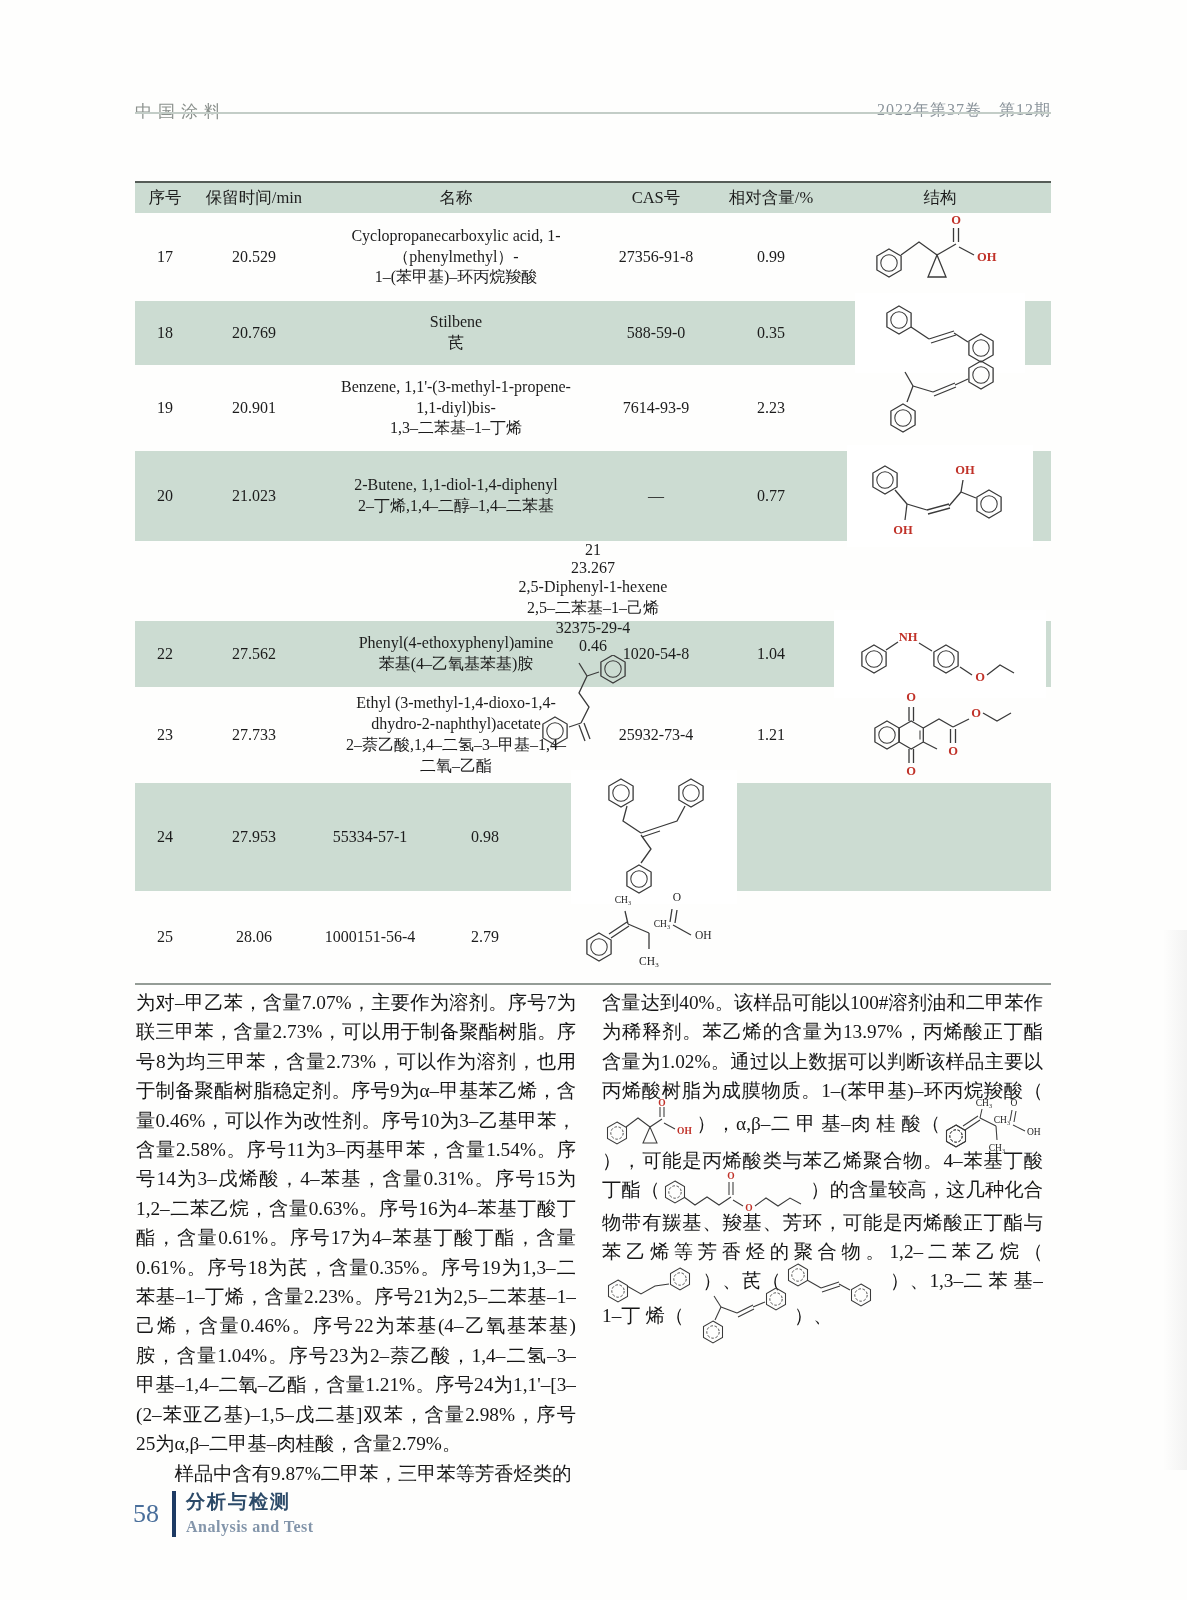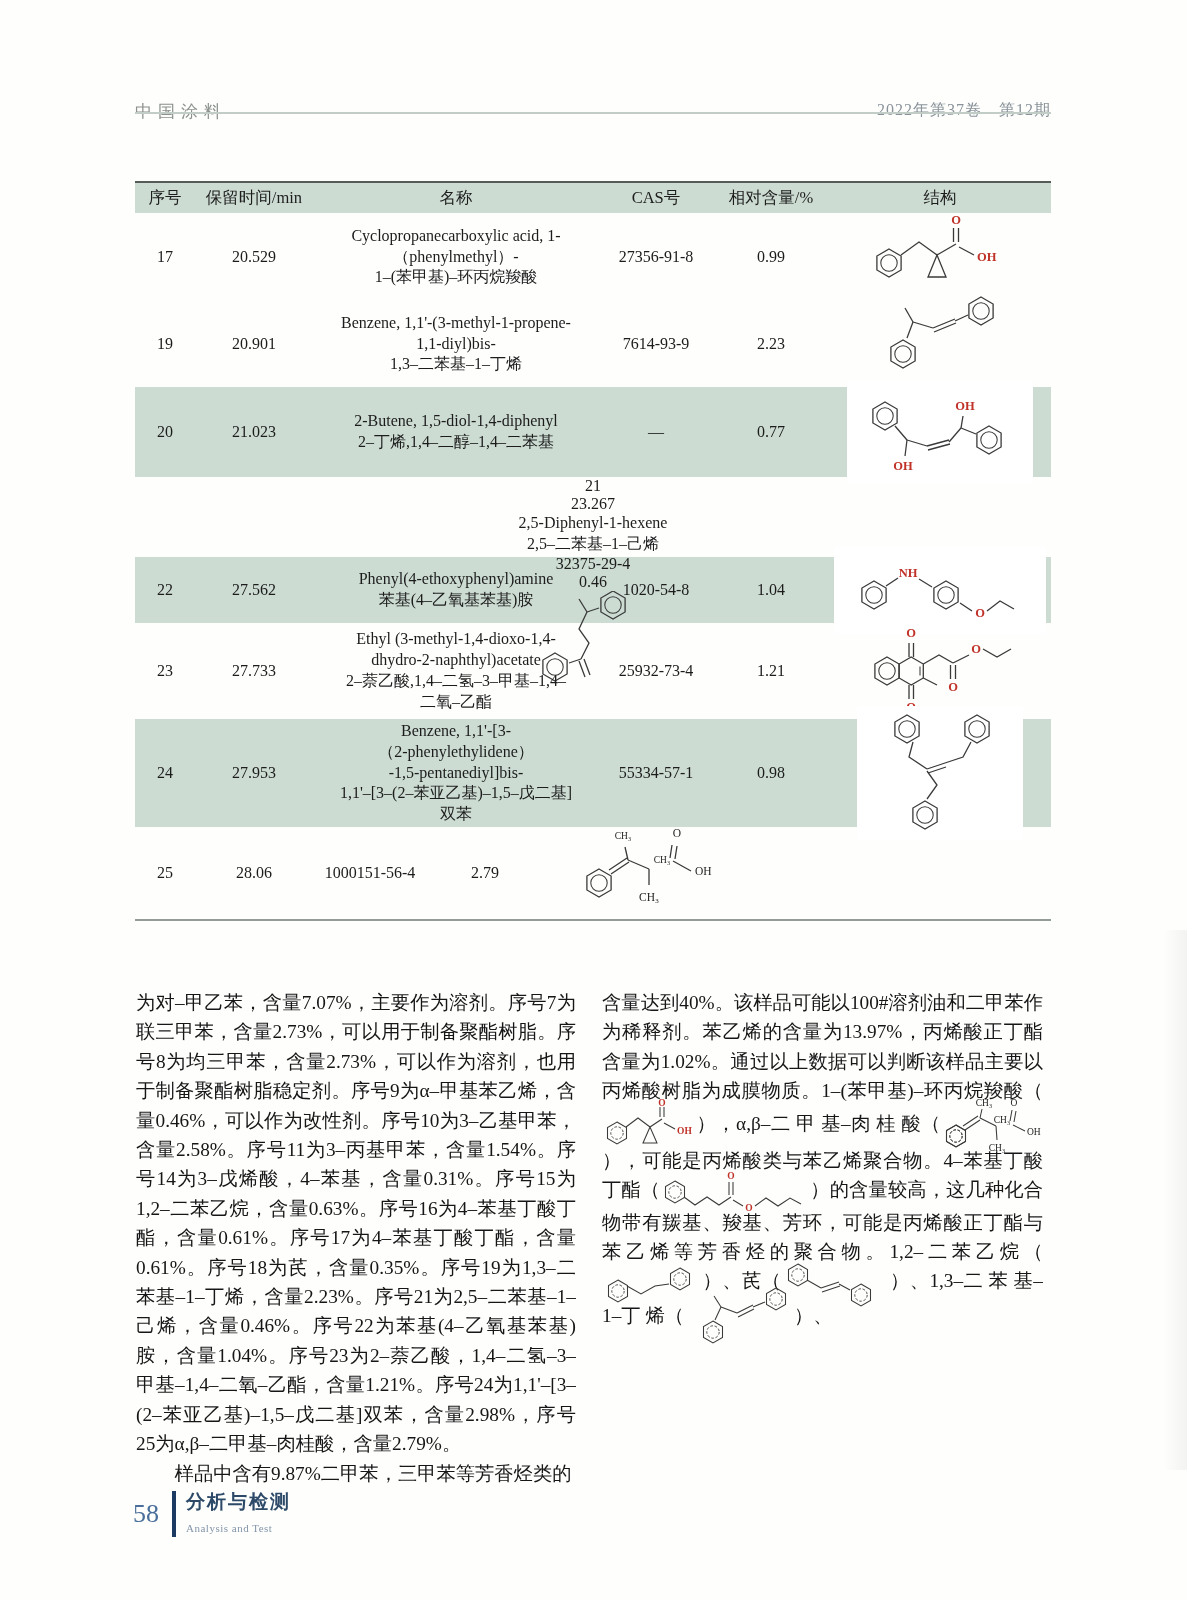--- a/index.html
+++ b/index.html
@@ -38,21 +38,21 @@
         font-size:19.3px;line-height:29.4px;text-align:justify;color:#161616;}
   .colR{position:absolute;top:988px;left:602px;width:441px;
         font-size:19.3px;line-height:29.4px;text-align:justify;color:#161616;}
   .p2{text-indent:2em;}
   .colR svg{vertical-align:middle;margin:-10px 1px;}
   
   .foot{position:absolute;top:1490px;left:133px;display:flex;align-items:center;}
   .fnum{font-size:26px;color:#4a6f9b;}
   .fbar{width:4px;height:46px;background:#1d3a63;margin:0 10px 0 13px;}
   .fcn{font-size:19px;font-weight:bold;color:#2c4a68;letter-spacing:2px;line-height:1.25;}
-  .fen{font-size:11px;font-weight:normal;color:#8395aa;letter-spacing:0.5px;}
+  .fen{font-size:16px;font-weight:bold;color:#8395aa;letter-spacing:0.5px;}
   .shadow{position:absolute;right:0;top:930px;width:24px;height:540px;
           background:linear-gradient(to left,#e2e2e2,rgba(255,255,255,0));opacity:.4;}
 </style>
 </head>
 <body>
 
 <svg width="0" height="0" style="position:absolute" aria-hidden="true">
   <defs>
     <g id="bz">
       <polygon points="0,-14 12.1,-7 12.1,7 0,14 -12.1,7 -12.1,-7" class="k"></polygon>
@@ -100,20 +100,39 @@
           <path class="k" d="M82 42 L73 64 L91 64 Z"></path>
           <path class="k" d="M82 42 L101 31"></path>
           <path class="k" d="M98.5 29 L98.5 15 M103.5 29 L103.5 15"></path>
           <text x="101" y="11" class="rd">O</text>
           <path class="k" d="M104 34 L119 42"></path>
           <text x="122" y="48" class="rds">OH</text>
         </svg>
       </div>
     </div>
 
+    <div class="trow h18 green">
+      <div class="c w1">18</div>
+      <div class="c w2">20.769</div>
+      <div class="c w3 nm">
+          <div>Stilbene</div>
+          <div>芪</div>
+        </div>
+      <div class="c w4">588-59-0</div>
+      <div class="c w5">0.35</div>
+      <div class="c w6">
+        <span class="sbox"><svg width="150" height="74" viewBox="0 0 150 74">
+          <use href="#bz" x="34" y="24"></use>
+          <path class="k" d="M46 31 L64 43"></path>
+          <path class="k" d="M64 43 L89 35 M66 47 L91 39"></path>
+          <path class="k" d="M89 37 L103 46"></path>
+          <use href="#bz" x="116" y="52"></use>
+        </svg></span>
+      </div>
+    </div>
 
     <div class="trow h19">
       <div class="c w1">19</div>
       <div class="c w2">20.901</div>
       <div class="c w3 nm">
           <div>Benzene, 1,1'-(3-methyl-1-propene-</div>
           <div>1,1-diyl)bis-</div>
           <div>1,3–二苯基–1–丁烯</div>
         </div>
       <div class="c w4">7614-93-9</div>
@@ -128,21 +147,21 @@
           <path class="k" d="M90 27 L103 21"></path>
           <use href="#bz" x="116" y="17"></use>
         </svg>
       </div>
     </div>
 
     <div class="trow h20 green">
       <div class="c w1">20</div>
       <div class="c w2">21.023</div>
       <div class="c w3 nm">
-          <div>2-Butene, 1,5-diol-1,4-diphenyl</div>
+          <div>2-Butene, 1,1-diol-1,4-diphenyl</div>
           <div>2–丁烯,1,4–二醇–1,4–二苯基</div>
         </div>
       <div class="c w4">—</div>
       <div class="c w5">0.77</div>
       <div class="c w6">
         <span class="sbox"><svg width="166" height="96" viewBox="0 0 166 96">
           <use href="#bz" x="28" y="32"></use>
           <path class="k" d="M38 42 L50 56"></path>
           <path class="k" d="M50 56 L48 72"></path>
           <text x="46" y="86" class="rd">OH</text>
@@ -229,27 +248,20 @@
           <path class="k" d="M106 46 L122 38"></path>
           <text x="129" y="36" class="rd">O</text>
           <path class="k" d="M136 32 L150 40 L164 32"></path>
         </svg>
       </div>
     </div>
 
     <div class="trow h24 green">
       <div class="c w1">24</div>
       <div class="c w2">27.953</div>
-      <div class="c w3 nm">
-          <div>Benzene, 1,1'-[3-</div>
-          <div>（2-phenylethylidene）</div>
-          <div>-1,5-pentanediyl]bis-</div>
-          <div>1,1'–[3–(2–苯亚乙基)–1,5–戊二基]</div>
-          <div>双苯</div>
-        </div>
       <div class="c w4">55334-57-1</div>
       <div class="c w5">0.98</div>
       <div class="c w6">
         <span class="sbox"><svg width="146" height="128" viewBox="0 0 146 128">
           <use href="#bz" x="40" y="20"></use>
           <use href="#bz" x="110" y="20"></use>
           <path class="k" d="M46 33 L42 48 L60 60"></path>
           <path class="k" d="M104 33 L96 48 L78 54"></path>
           <path class="k" d="M60 60 L78 54 M61 64 L79 58"></path>
           <path class="k" d="M60 62 L70 76 L60 90"></path>

